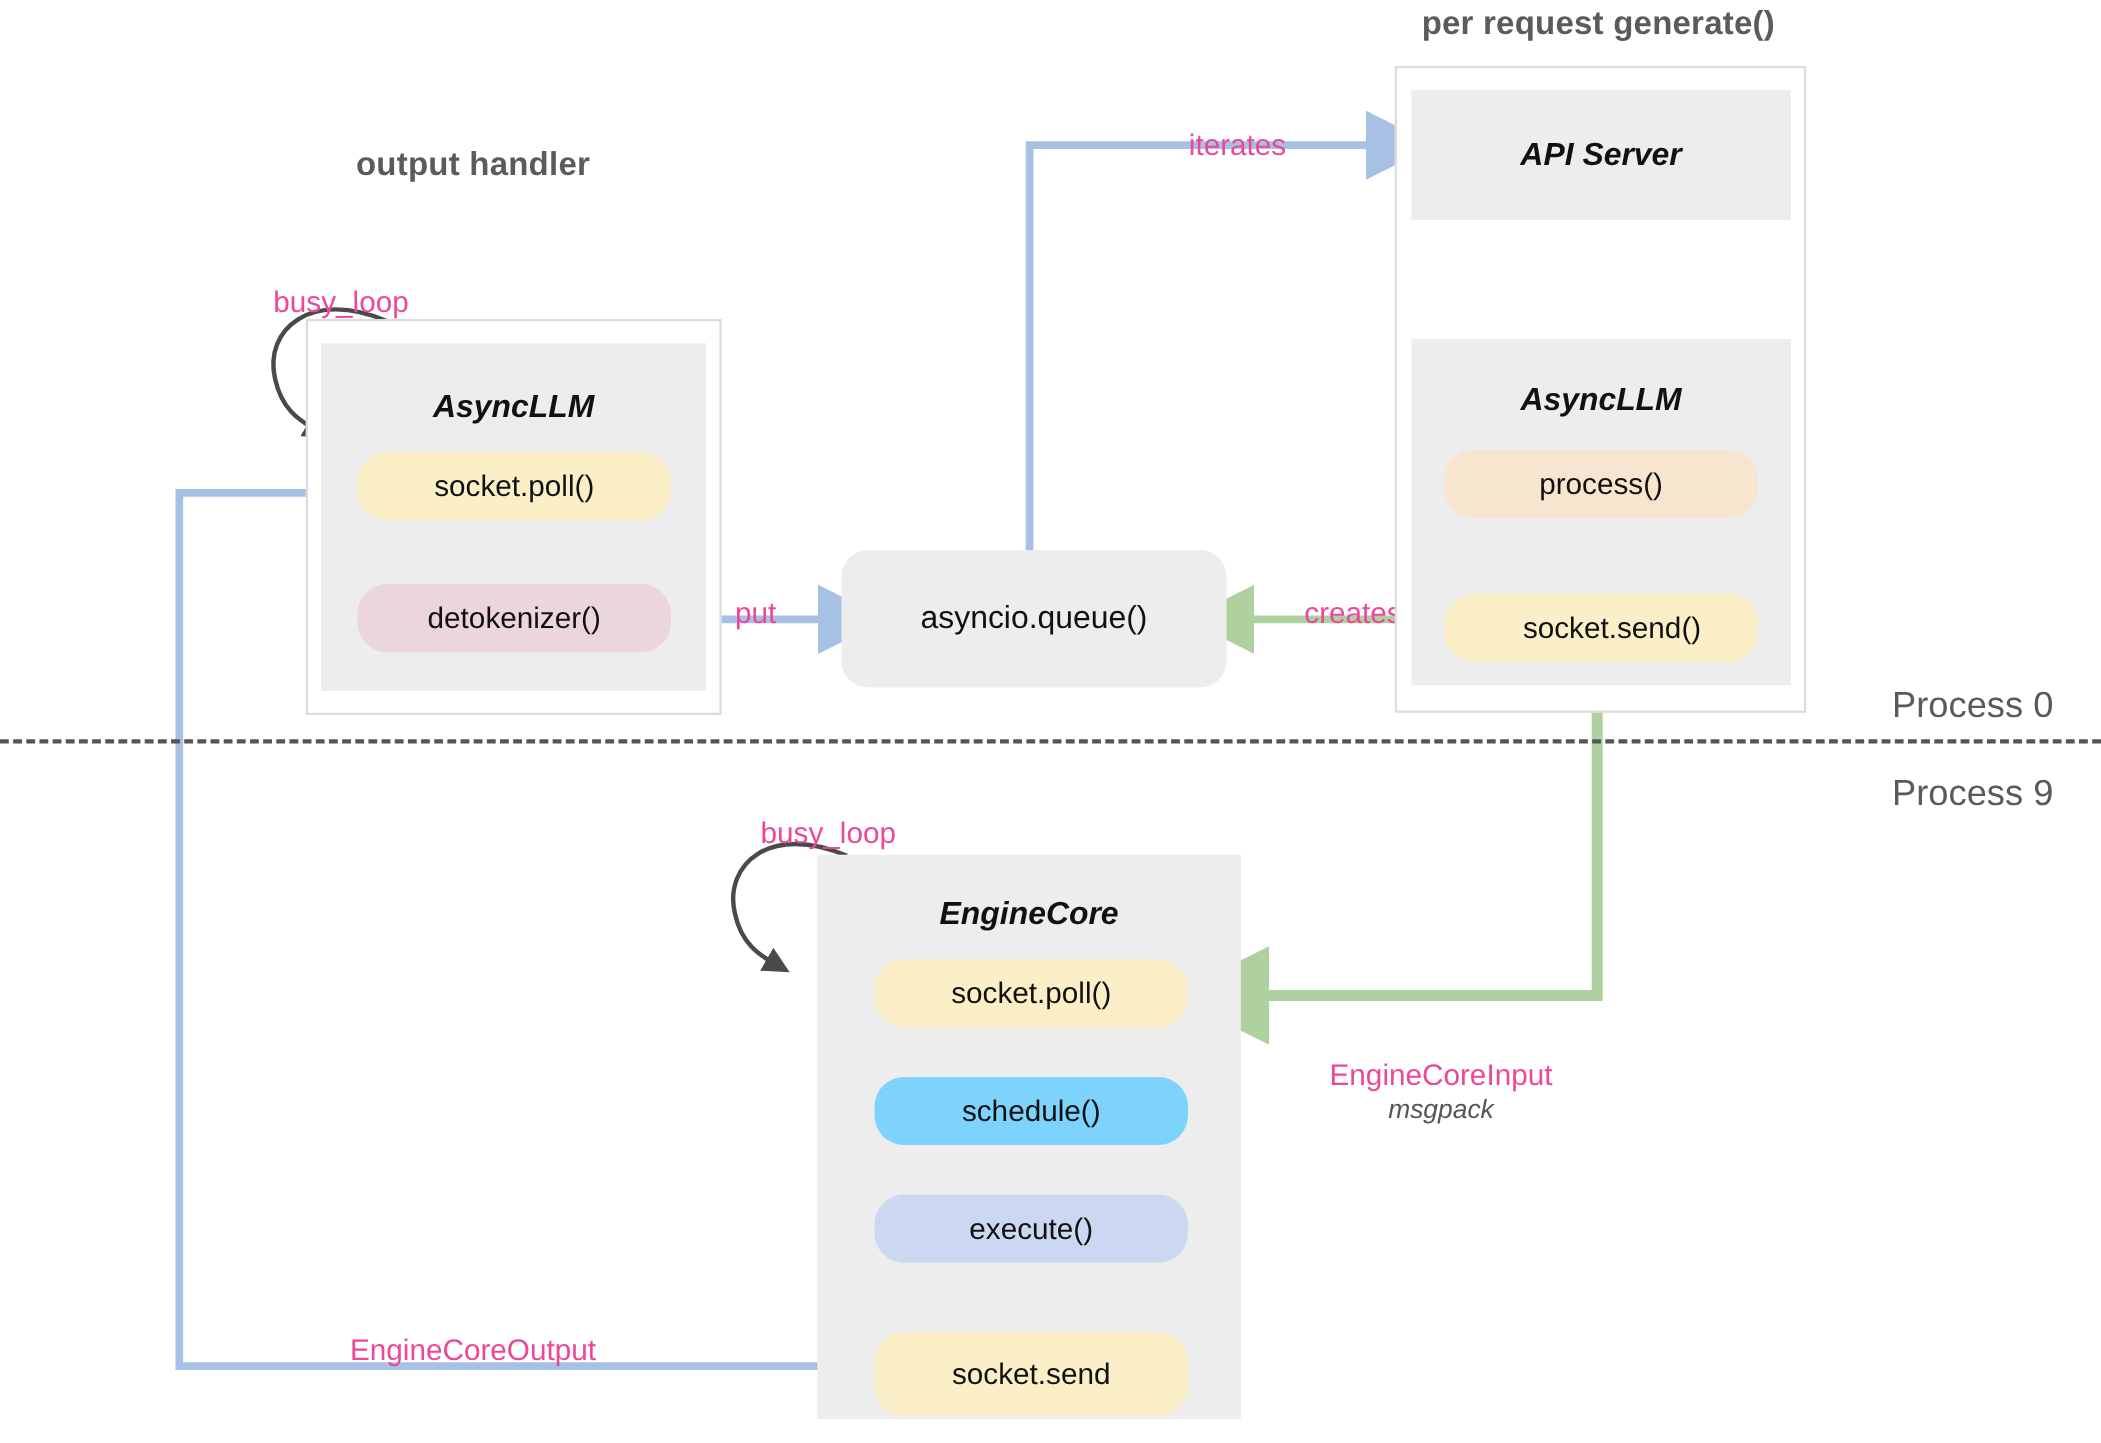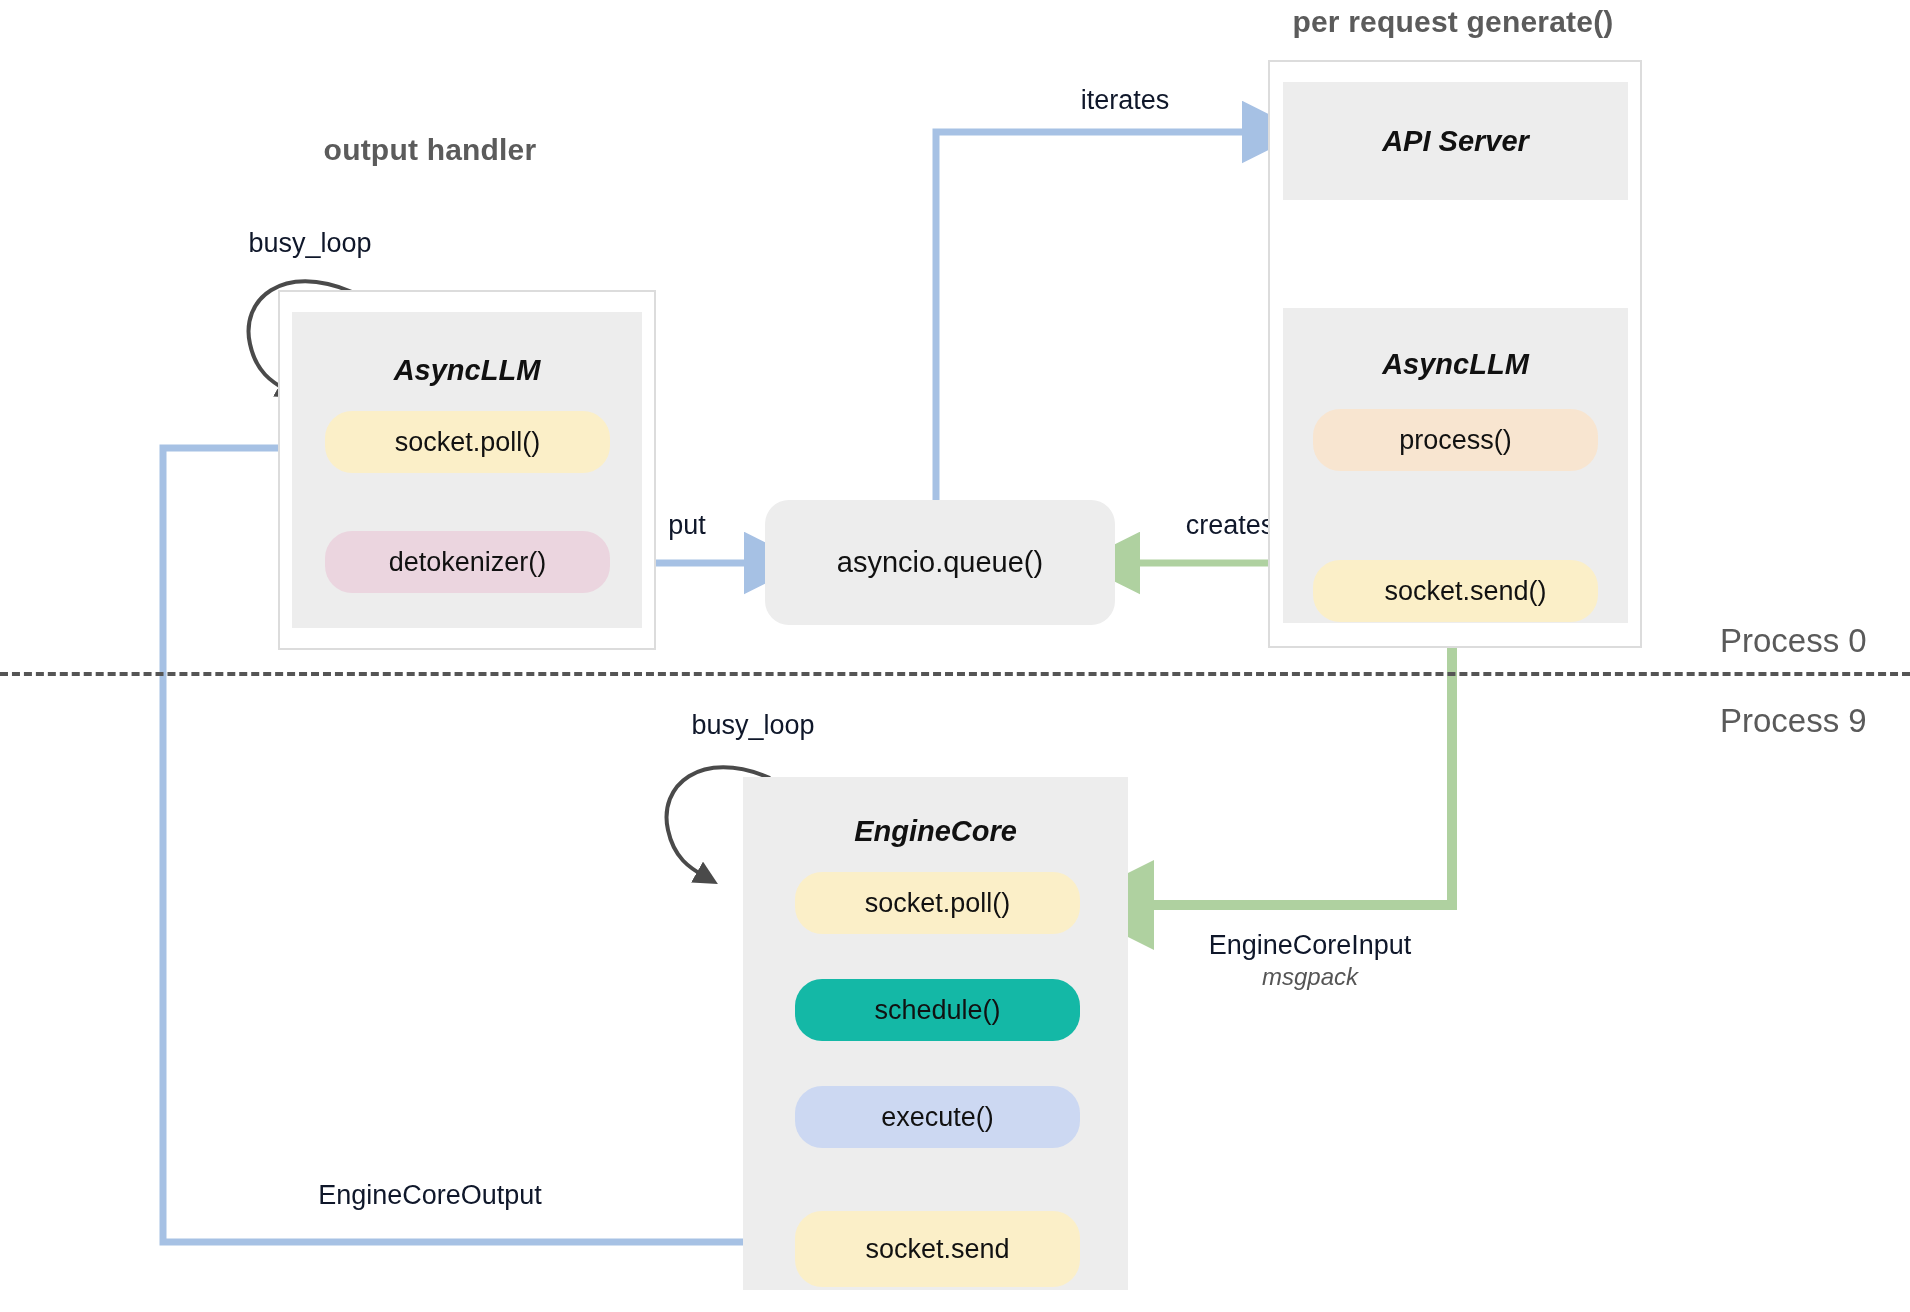--- a/index.html
+++ b/index.html
@@ -58,29 +58,30 @@
     align-items: center;
     justify-content: center;
     font-size: 27px;
     color: #111111;
     white-space: nowrap;
     border-radius: 27px;
   }
   .chip-yellow { background: #FBEFC8; }
   .chip-peach  { background: #F8E5D0; }
   .chip-pink   { background: #EBD5DF; }
-  .chip-green  { background: #14b8a6; text-align: center; }
+  .chip-green  { background: #7dd3fc; text-align: center; }
   .chip-blue   { background: #CCD8F2; }
 
   
   .edge-label {
-    color: #0f172a;
+    color: #ec4899;
     font-size: 27px;
     white-space: nowrap;
     text-align: center;
+    margin-top: 32px;
   }
   .edge-sub {
     color: #555555;
     font-size: 24px;
     font-style: italic;
     white-space: nowrap;
     text-align: center;
   }
   .process-label {
     color: #5a5a5a;
@@ -171,21 +172,21 @@
               display:flex; align-items:center; justify-content:center;">
     <span class="comp-title">API Server</span>
   </div>
 
   <div class="abs comp-box" style="left:1283px; top:308px; width:345px; height:315px;">
     <div class="comp-title" style="margin-top:40px;">AsyncLLM</div>
   </div>
 
   <div class="abs chip chip-peach" style="left:1313px; top:409px; width:285px; height:62px;">process()</div>
 
-  <div class="abs chip chip-yellow" style="left:1313px; top:560px; width:285px; height:62px;padding-left:20px;">socket.send()</div>
+  <div class="abs chip chip-yellow" style="left:1313px; top:540px; width:285px; height:62px;padding-left:20px;">socket.send()</div>
 
   <div class="abs divider" style="left:0px; top:672px; width:1910px;"></div>
 
   <div class="abs process-label" style="left:1720px; top:622px;">Process 0</div>
 
   <div class="abs process-label" style="left:1720px; top:702px;">Process 9</div>
 
   <div class="abs edge-label" style="left:658px; top:710px; width:190px;">busy_loop</div>
 
   <div class="abs comp-box" style="left:743px; top:777px; width:385px; height:513px;">

